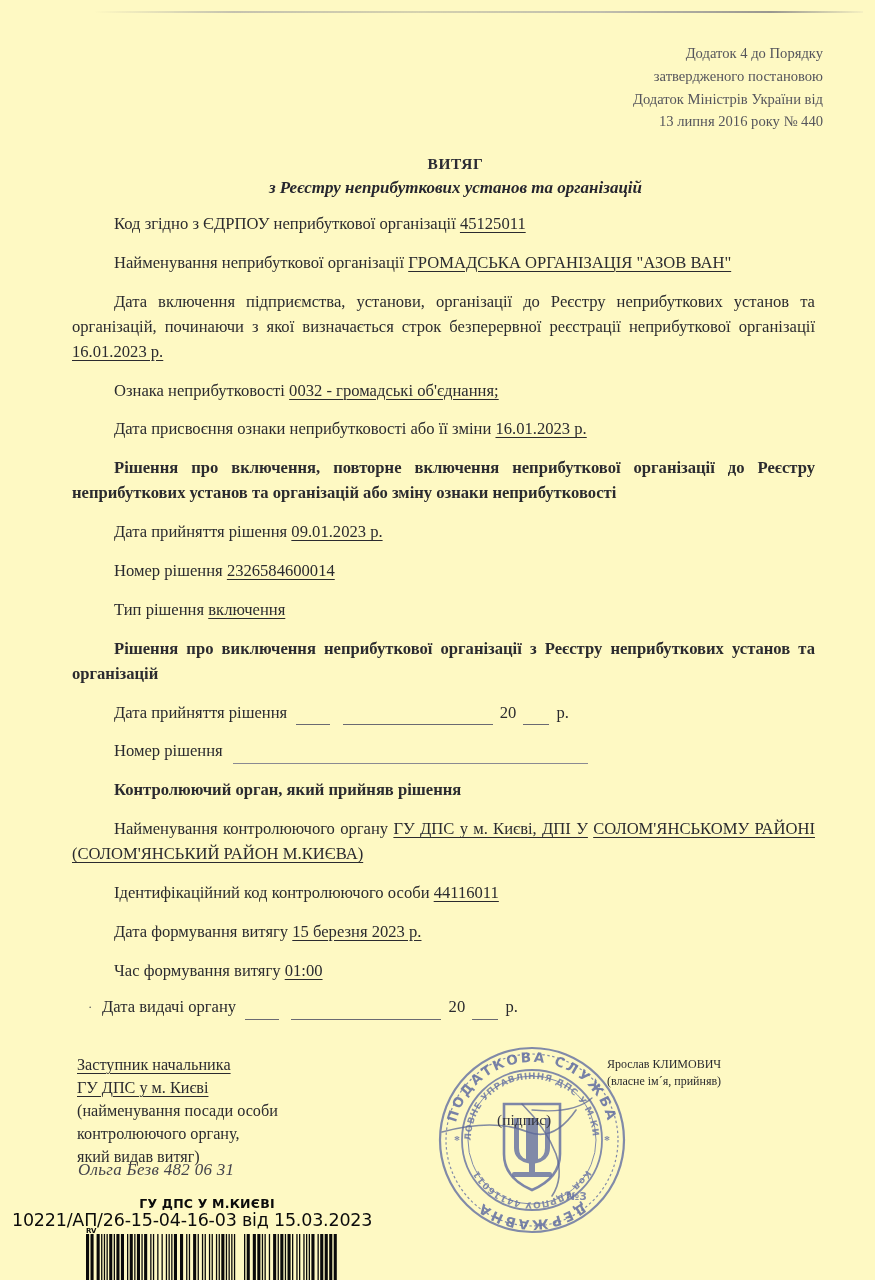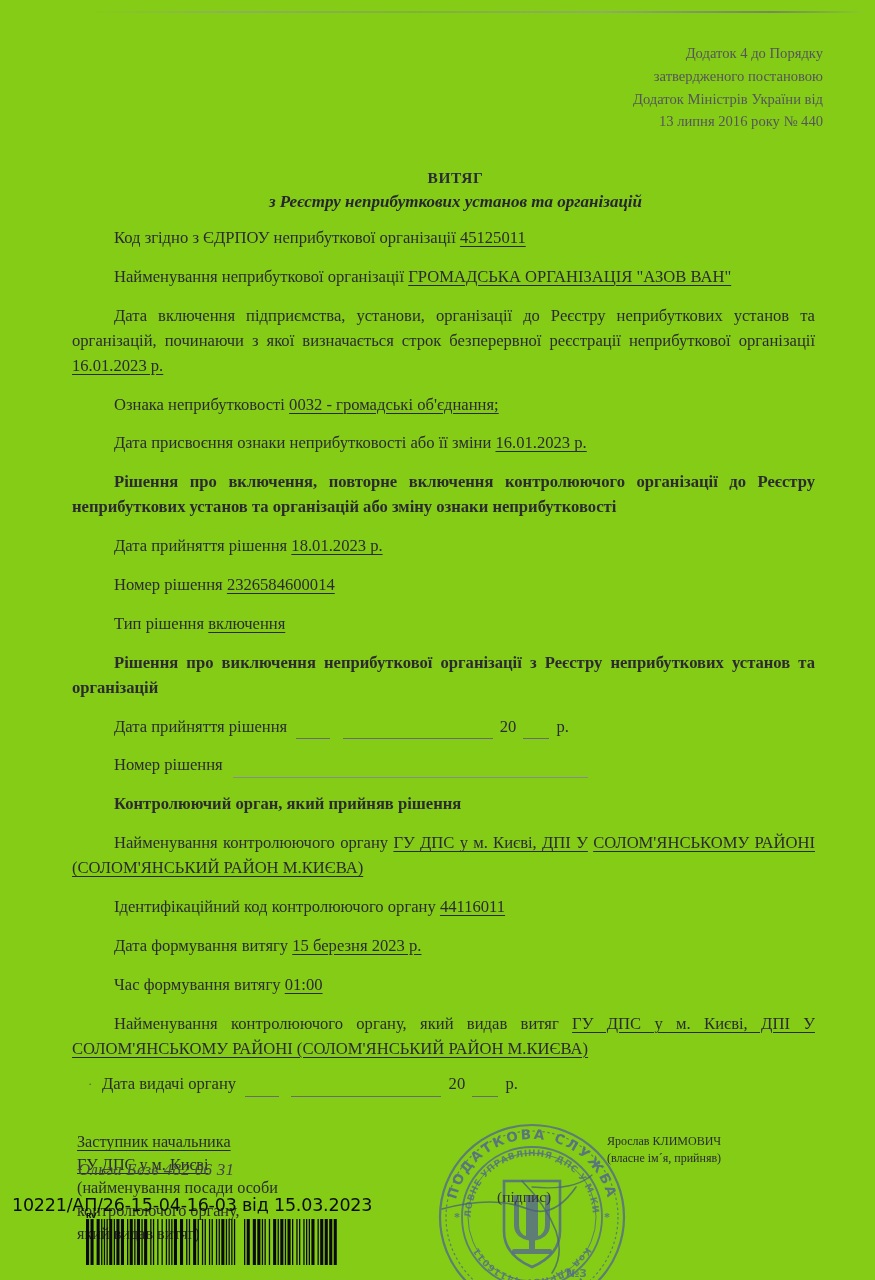--- a/index.html
+++ b/index.html
@@ -4,21 +4,21 @@
 <style>
   html, body {
     margin: 0;
     padding: 0;
     background: #ffffff;
   }
   #page {
     position: relative;
     width: 875px;
     height: 1280px;
-    background: #84cc16;
+    background: #fef9c3;
     font-family: "Liberation Serif", "DejaVu Serif", serif;
     color: #2b2b2f;
     overflow: hidden;
   }
 
   
   .scan-line {
     position: absolute;
     top: 11px;
     left: 95px;
@@ -52,21 +52,21 @@
     margin-right: 16px;
   }
   .doc-header div { white-space: nowrap; }
 
   
   .title-main {
     text-align: center;
     font-weight: bold;
     font-size: 15.4px;
     letter-spacing: 0.6px;
-    margin-top: 36px;
+    margin-top: 22px;
     color: #2b2b33;
   }
   .title-sub {
     text-align: center;
     font-weight: bold;
     font-size: 17px;
     margin-top: 5px;
     color: #26262e;
     font-style: italic;
   }
@@ -277,25 +277,25 @@
     <div class="para">
       <span>Ознака неприбутковості</span>
       <span class="val">0032 - громадські об'єднання;</span>
     </div>
 
     <div class="para">
       <span>Дата присвоєння ознаки неприбутковості або її зміни</span>
       <span class="val">16.01.2023 р.</span>
     </div>
 
-    <div class="para bold">Рішення про включення, повторне включення контролюючого організації до Реєстру неприбуткових установ та організацій або зміну ознаки неприбутковості</div>
+    <div class="para bold">Рішення про включення, повторне включення неприбуткової організації до Реєстру неприбуткових установ та організацій або зміну ознаки неприбутковості</div>
 
     <div class="para">
       <span>Дата прийняття рішення</span>
-      <span class="val">18.01.2023 р.</span>
+      <span class="val">09.01.2023 р.</span>
     </div>
 
     <div class="para">
       <span>Номер рішення</span>
       <span class="val">2326584600014</span>
     </div>
 
     <div class="para">
       <span>Тип рішення</span>
       <span class="val">включення</span>
@@ -320,39 +320,34 @@
 
     <div class="para bold">Контролюючий орган, який прийняв рішення</div>
 
     <div class="para justified">
       <span>Найменування контролюючого органу</span>
       <span class="val-wrap">ГУ ДПС у м. Києві, ДПІ У</span>
       <span class="val-wrap">СОЛОМ'ЯНСЬКОМУ РАЙОНІ (СОЛОМ'ЯНСЬКИЙ РАЙОН М.КИЄВА)</span>
     </div>
 
     <div class="para">
-      <span>Ідентифікаційний код контролюючого органу</span>
+      <span>Ідентифікаційний код контролюючого особи</span>
       <span class="val">44116011</span>
     </div>
 
     <div class="para">
       <span>Дата формування витягу</span>
       <span class="val">15 березня  2023 р.</span>
     </div>
 
     <div class="para">
       <span>Час формування витягу</span>
       <span class="val">01:00</span>
     </div>
 
-    <div class="para justified">
-      <span>Найменування контролюючого органу, який видав витяг</span>
-      <span class="val-wrap">ГУ ДПС у м. Києві, ДПІ У</span>
-      <span class="val-wrap">СОЛОМ'ЯНСЬКОМУ РАЙОНІ (СОЛОМ'ЯНСЬКИЙ РАЙОН М.КИЄВА)</span>
-    </div>
 
     <div class="para bullet tight">
       <span class="dot">·</span>
       <span>Дата видачі органу</span>
       <span class="rule-s"></span>
       <span class="rule-m"></span>
       <span>20</span>
       <span class="rule-xs"></span>
       <span>р.</span>
     </div>
@@ -419,20 +414,21 @@
         <div>Ярослав КЛИМОВИЧ</div>
         <div>(власне ім´я, прийняв)</div>
       </div>
 
     </div>
   </div>
 
   <div class="footer-exec">Ольга Безв  482 06 31</div>
 
   <div class="stamp-block">
+    <div class="stamp-office">ГУ ДПС У М.КИЄВІ</div>
     <div class="stamp-num">10221/АП/26-15-04-16-03 від 15.03.2023</div>
     <div class="stamp-rv">RV</div>
     <svg class="barcode" viewBox="0 0 252 46" preserveAspectRatio="none" xmlns="http://www.w3.org/2000/svg">
       <g fill="#0a0a0a" id="bars">
           <rect x="0.00" y="0" width="3.10" height="46"></rect>
           <rect x="4.50" y="0" width="3.10" height="46"></rect>
           <rect x="10.60" y="0" width="3.10" height="46"></rect>
           <rect x="15.10" y="0" width="1.30" height="46"></rect>
           <rect x="17.80" y="0" width="1.30" height="46"></rect>
           <rect x="20.50" y="0" width="1.30" height="46"></rect>

